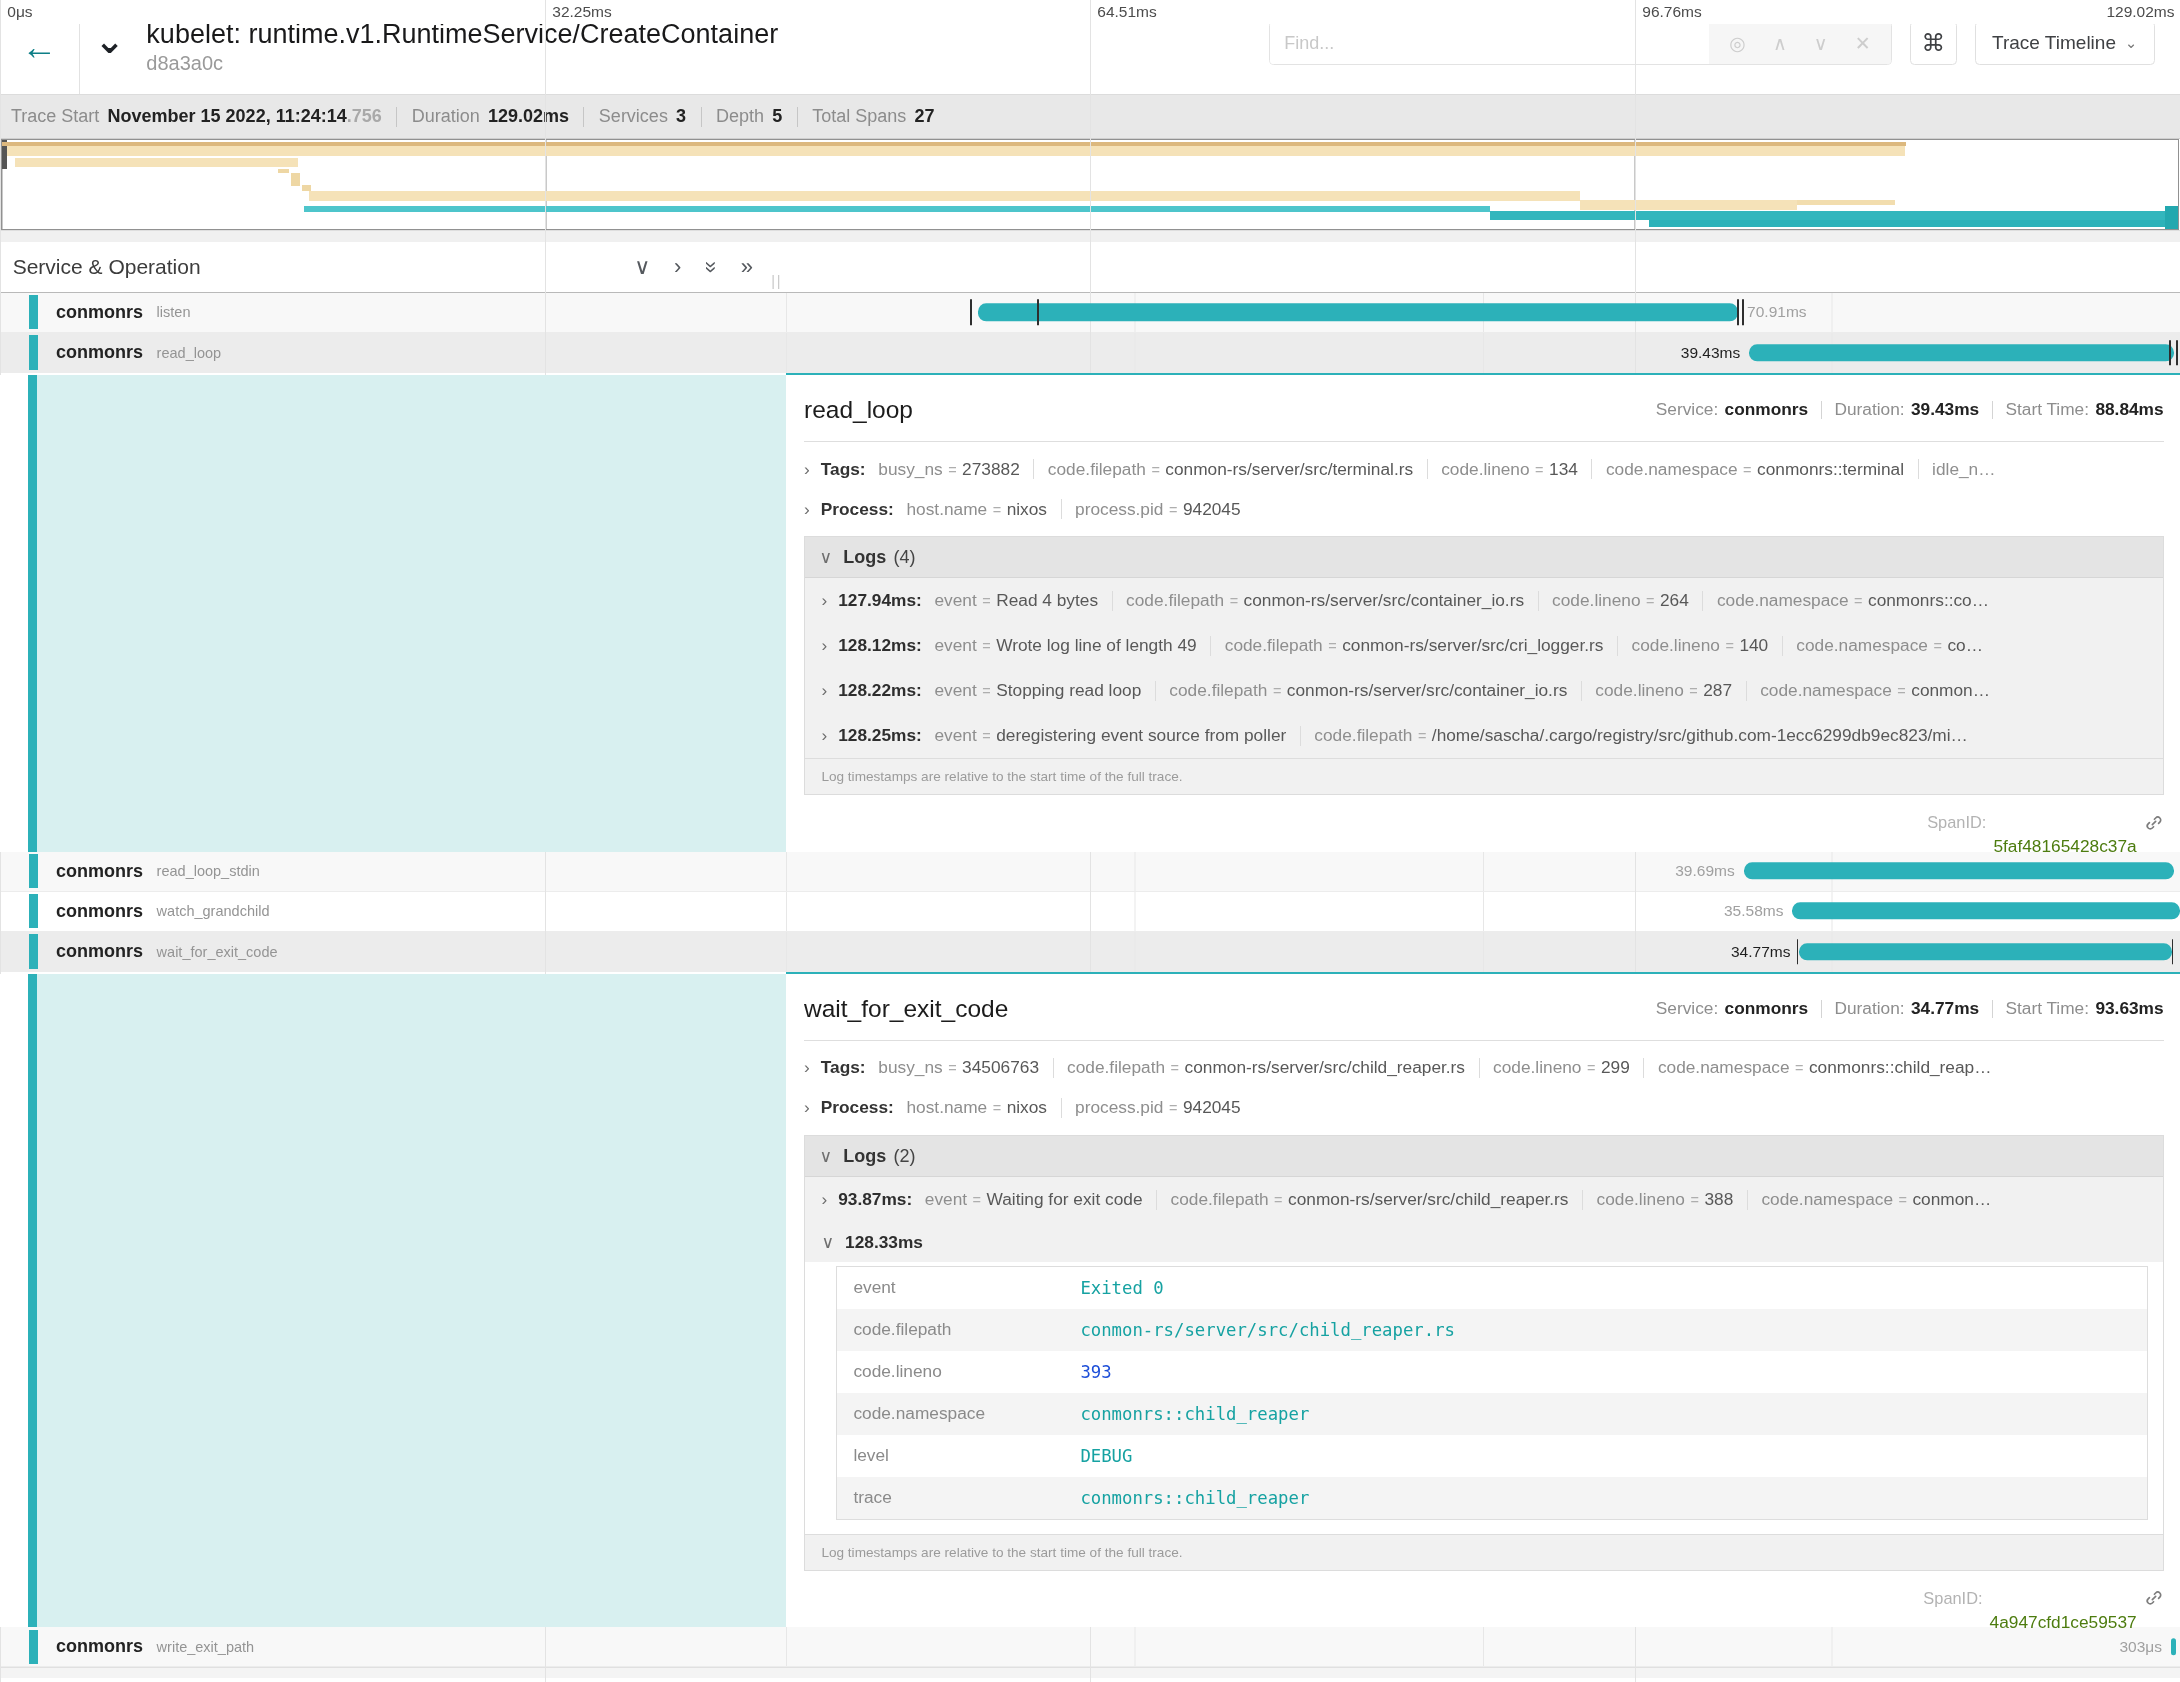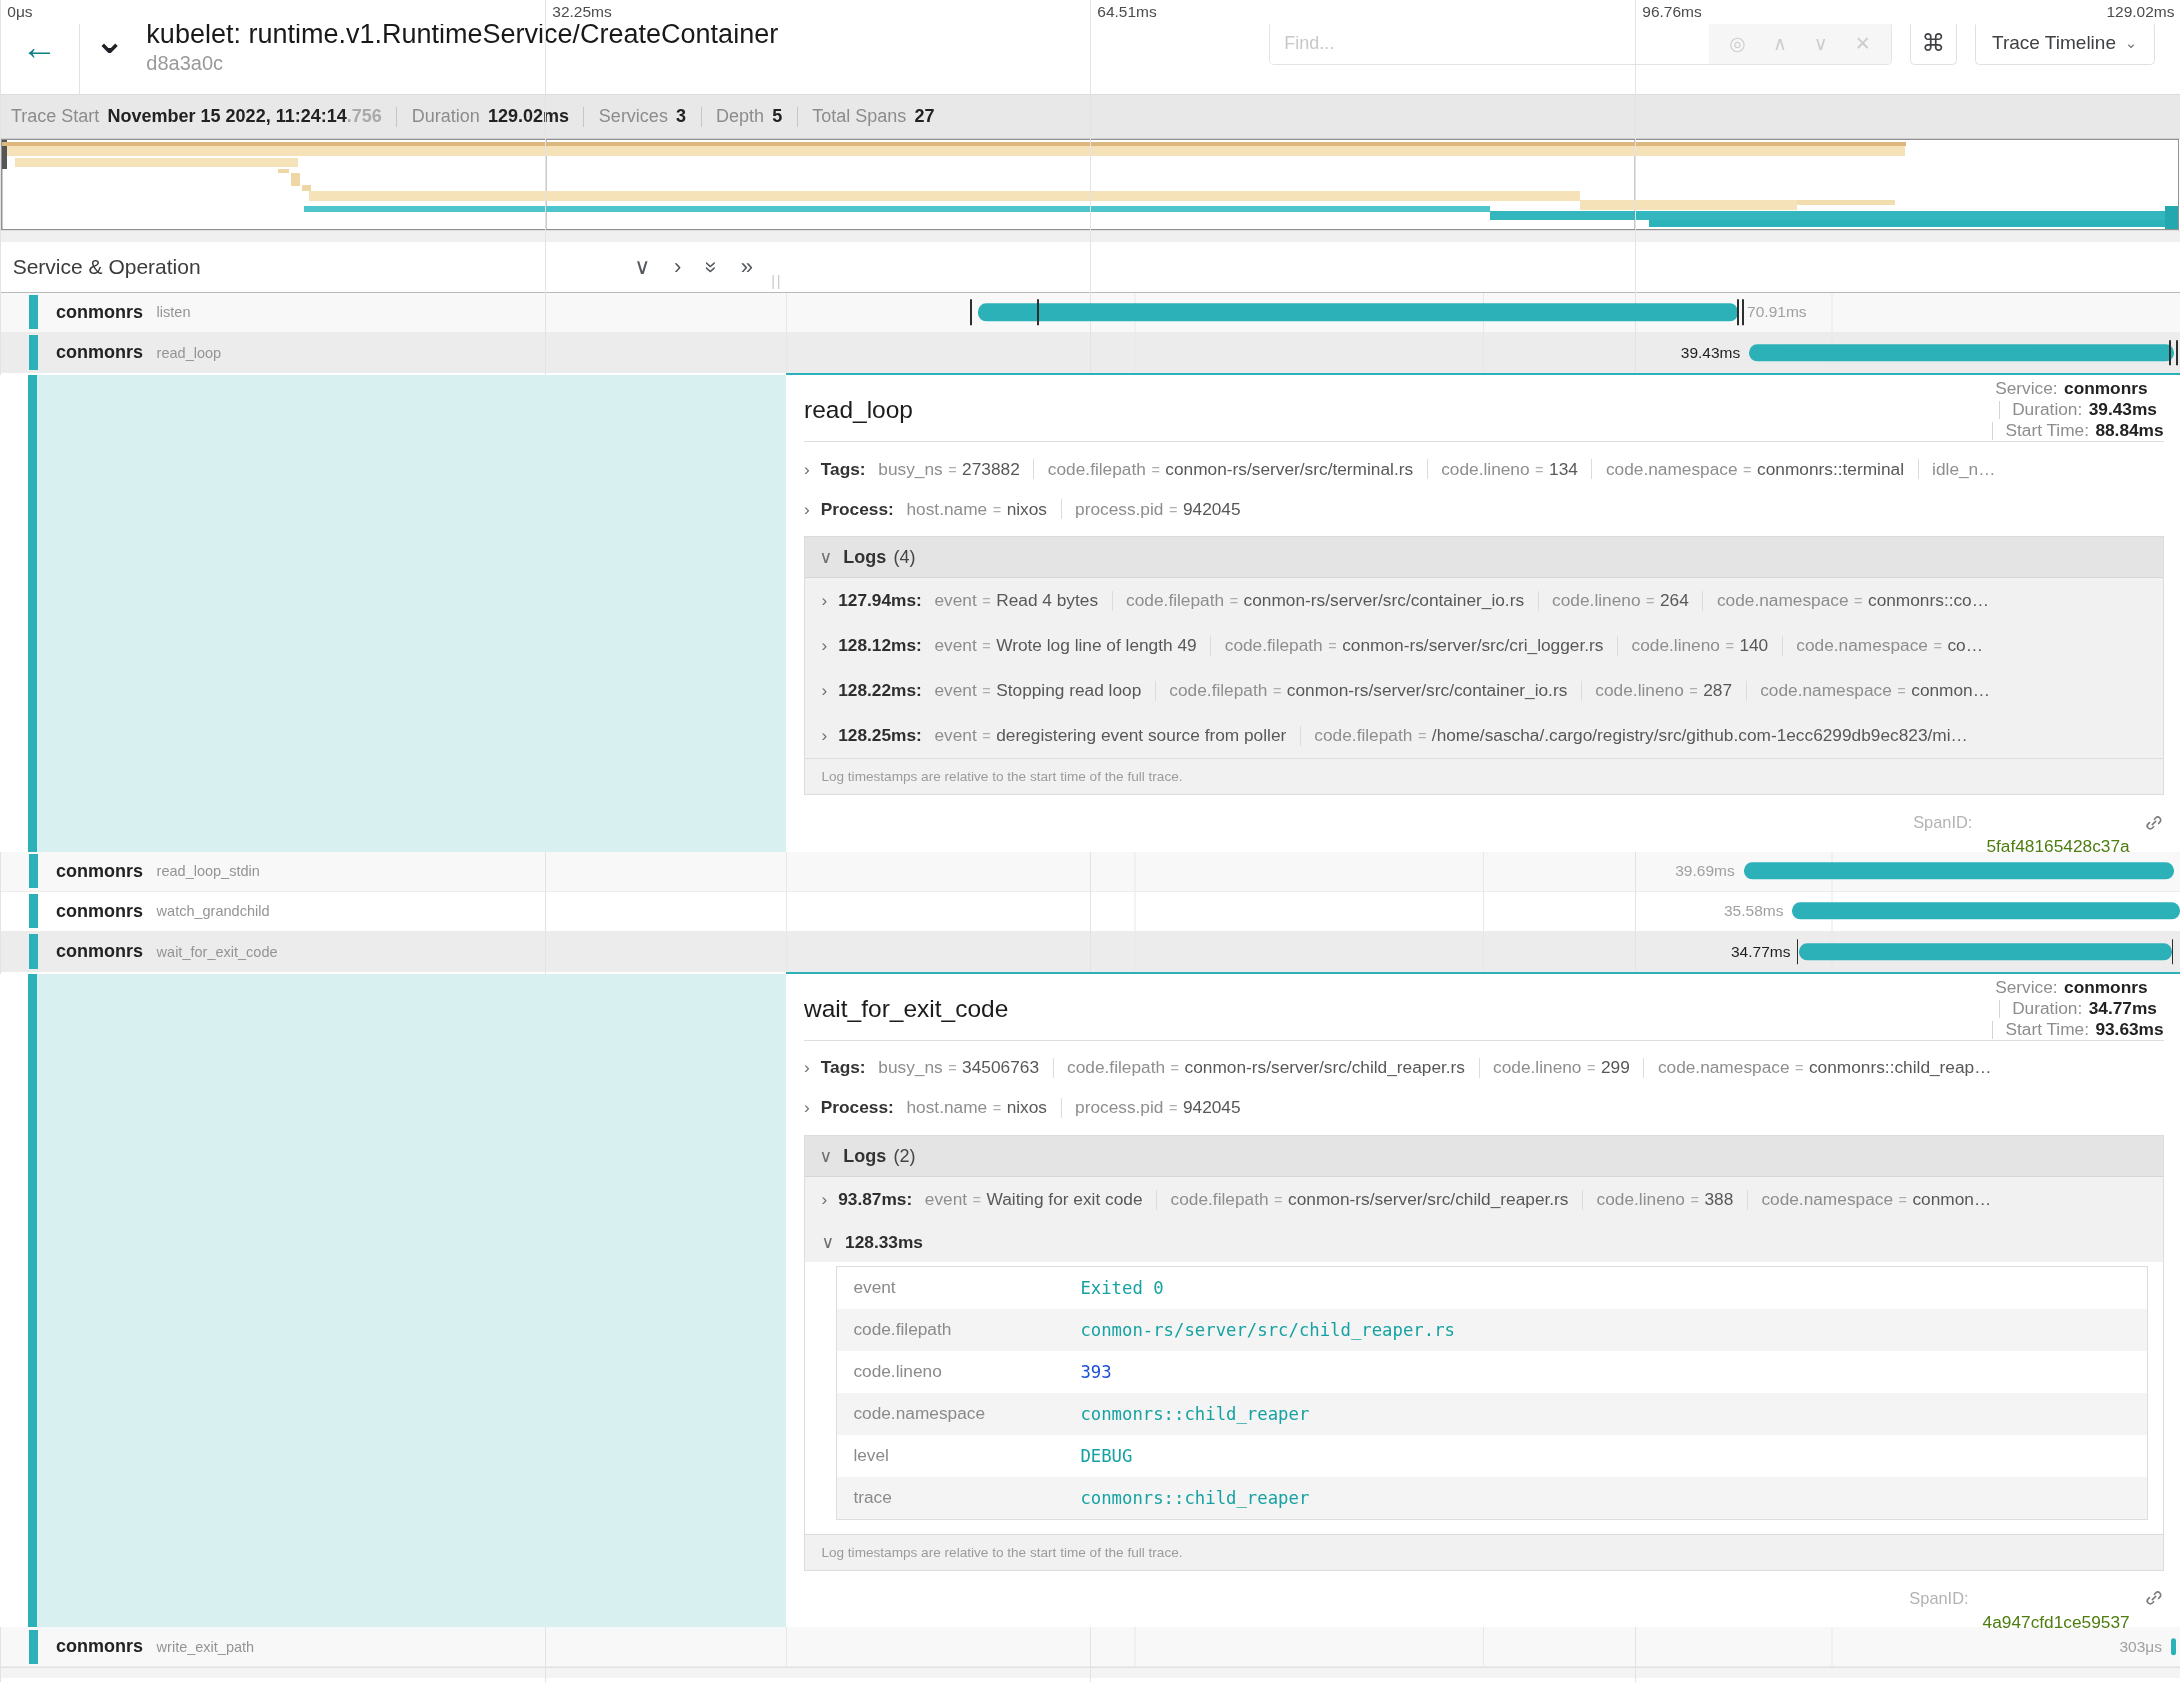--- a/index.html
+++ b/index.html
@@ -79,21 +79,21 @@
   
   .detail { position: relative; }
   .detail-topline { height: 2.7px; background: #2cb1b9; margin-left: 786px; }
   .detail-body { display: flex; }
   .detail-left { width: 786px; position: relative; background: #d8f0f0; flex: none; }
   .detail-left .gutter { position: absolute; left: 0; top: 0; bottom: 0; width: 28px; background: #fff; }
   .detail-left .accent { position: absolute; left: 28px; top: 0; bottom: 0; width: 9px; background: #2cb1b9; }
   .detail-main { flex: 1; padding: 11px 16.4px 14.5px 18px; background: #fff; }
   .d-title-row { display: flex; align-items: center; height: 47px; }
   .d-title { font-size: 24.5px; color: #1c1c1c; font-weight: 400; }
-  .d-meta { margin-left: auto; display: flex; align-items: center; font-size: 17.3px; flex-direction: column; }
+  .d-meta { margin-left: auto; display: flex; align-items: center; font-size: 17.3px; }
   .d-meta .m-item { display: flex; align-items: center; }
   .d-meta .m-item + .m-item::before { content: ""; width: 0.9px; height: 18px; background: #d4d4d4; margin: 0 12.7px; }
   .m-label { color: #8d8d8d; margin-right: 6.4px; }
   .m-value { color: #222; font-weight: bold; }
   .d-divider { border-bottom: 0.9px solid #dedede; margin: 7.3px 0; }
   .d-kv-row { display: flex; align-items: center; height: 40px; overflow: hidden; white-space: nowrap; }
   .exp-chev { color: #6e6e6e; font-size: 17.3px; margin-right: 11px; flex: none; }
   .d-kv-label { font-size: 17.3px; font-weight: bold; color: #333; margin-right: 12.7px; flex: none; }
   .kvs { display: flex; align-items: center; overflow: hidden; }
   .kv { font-size: 17.3px; color: #6c6c6c; white-space: nowrap; }
@@ -110,21 +110,21 @@
   .log-time { font-size: 17.3px; font-weight: bold; color: #2e2e2e; margin-right: 12.7px; flex: none; }
   .log-exp-head { height: 40px; background: #f1f1f1; display: flex; align-items: center; padding-left: 16.4px; }
   .kv-table { margin: 3.6px 14.5px 14.5px 31px; background: #fff; border: 0.9px solid #ddd; }
   .kvt-row { height: 42px; display: flex; align-items: center; padding-left: 16.4px; font-size: 17.3px; }
   .kvt-row.alt { background: #f4f4f4; }
   .kvt-key { width: 227px; color: #8a8a8a; flex: none; }
   .kvt-val { font-family: "DejaVu Sans Mono", "Liberation Mono", monospace; font-size: 17.3px; color: #16a2a2; }
   .kvt-val.blue { color: #1d4ed8; }
   .logs-foot { height: 36px; border-top: 0.9px solid #ddd; background: #f1f1f1; display: flex; align-items: center;
                padding-left: 16.4px; font-size: 13.6px; color: #9b9b9b; }
-  .spanid-row { margin-top: 12.7px; display: flex; align-items: center; justify-content: flex-end; gap: 14px; height: 29px; }
+  .spanid-row { margin-top: 12.7px; display: flex; align-items: center; justify-content: flex-end; gap: 7px; height: 29px; }
   .spanid-label { font-size: 16.4px; color: #b3b3b3; }
   .spanid-value { font-size: 17.3px; color: #4d7c0f; margin-top: 48px; }
   .link-icon { display: flex; align-items: center; cursor: pointer; }
 
   .bottom-fill { height: 11px; background: #f4f4f4; border-top: 0.9px solid #e0e0e0; }
 </style>
 </head>
 <body>
 
 <div id="app">

